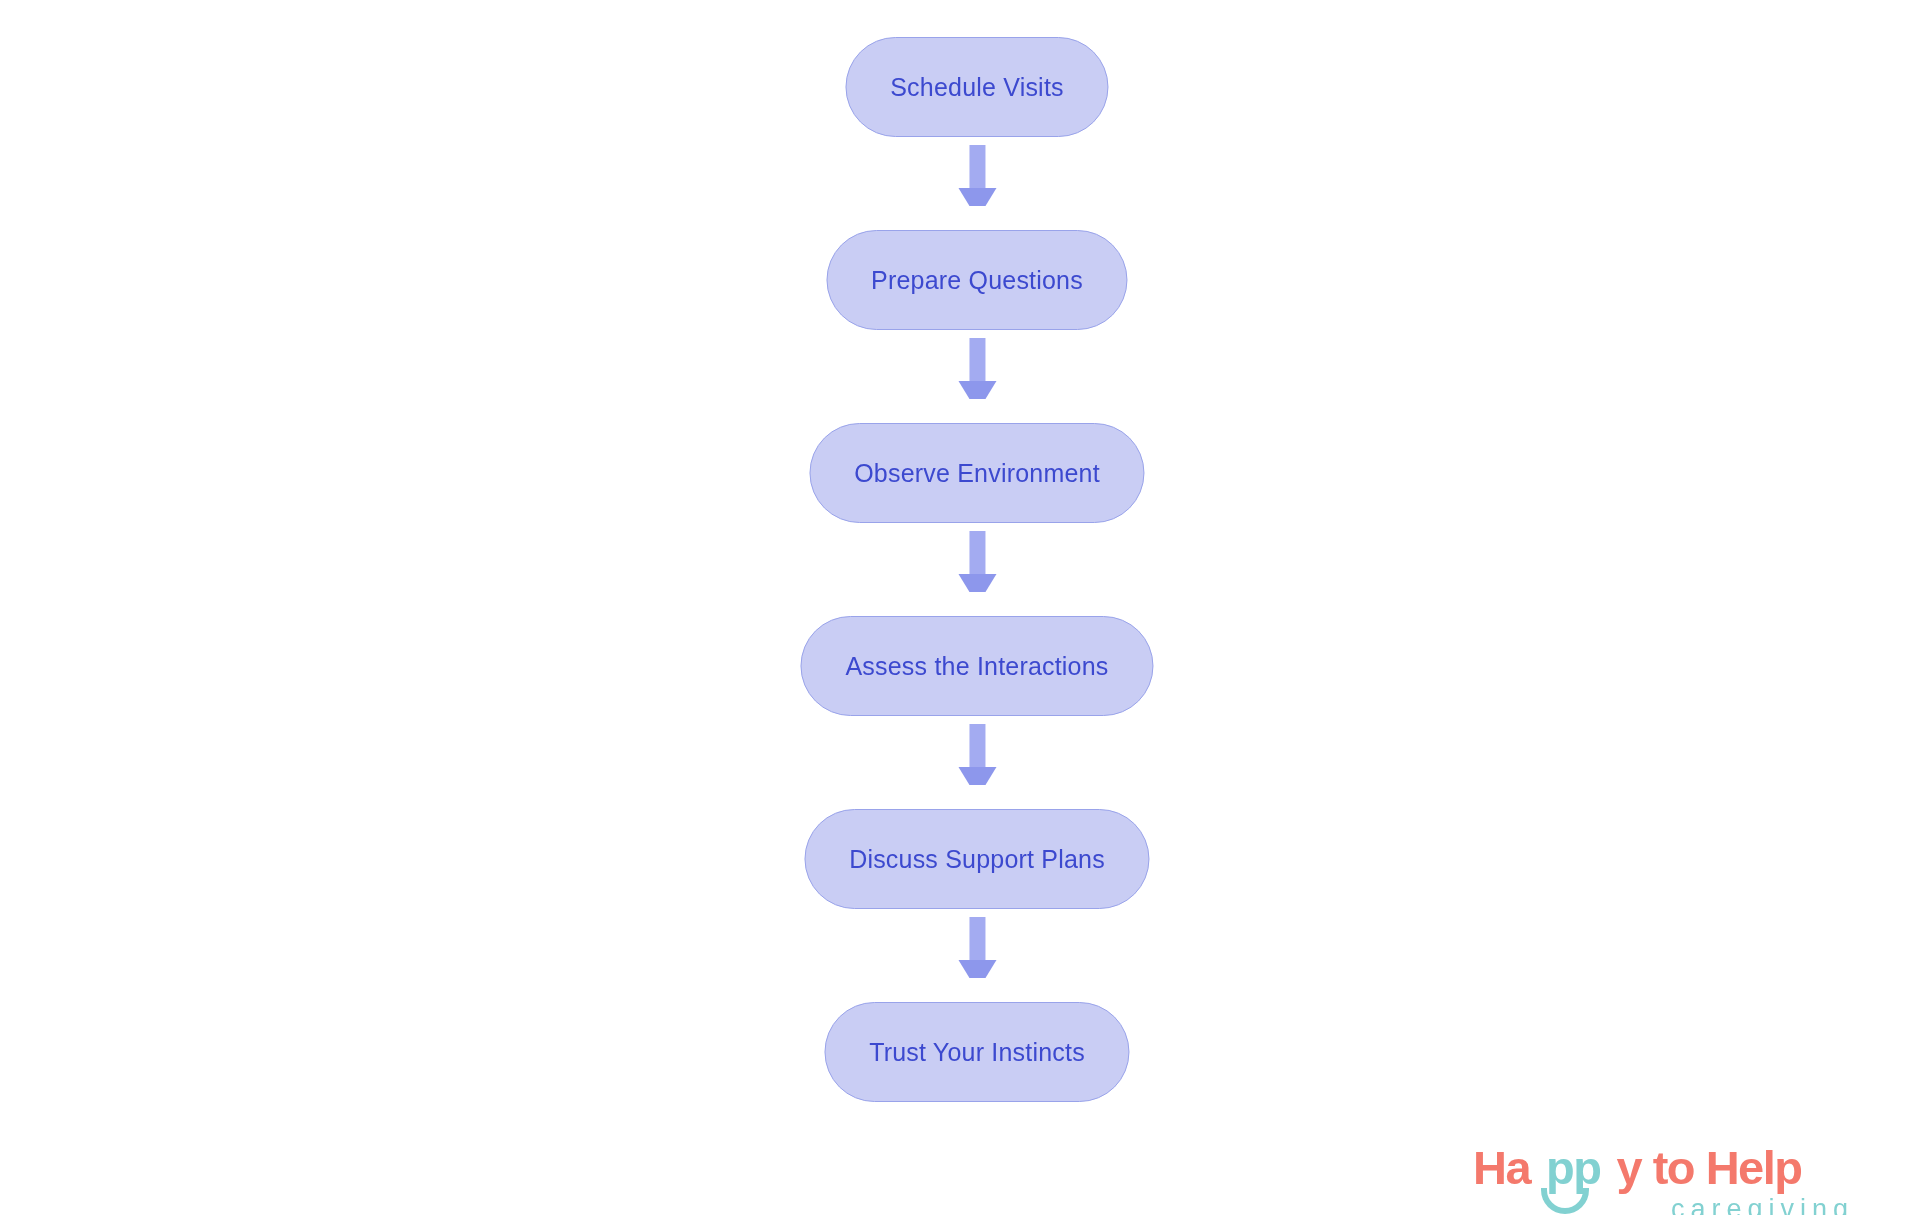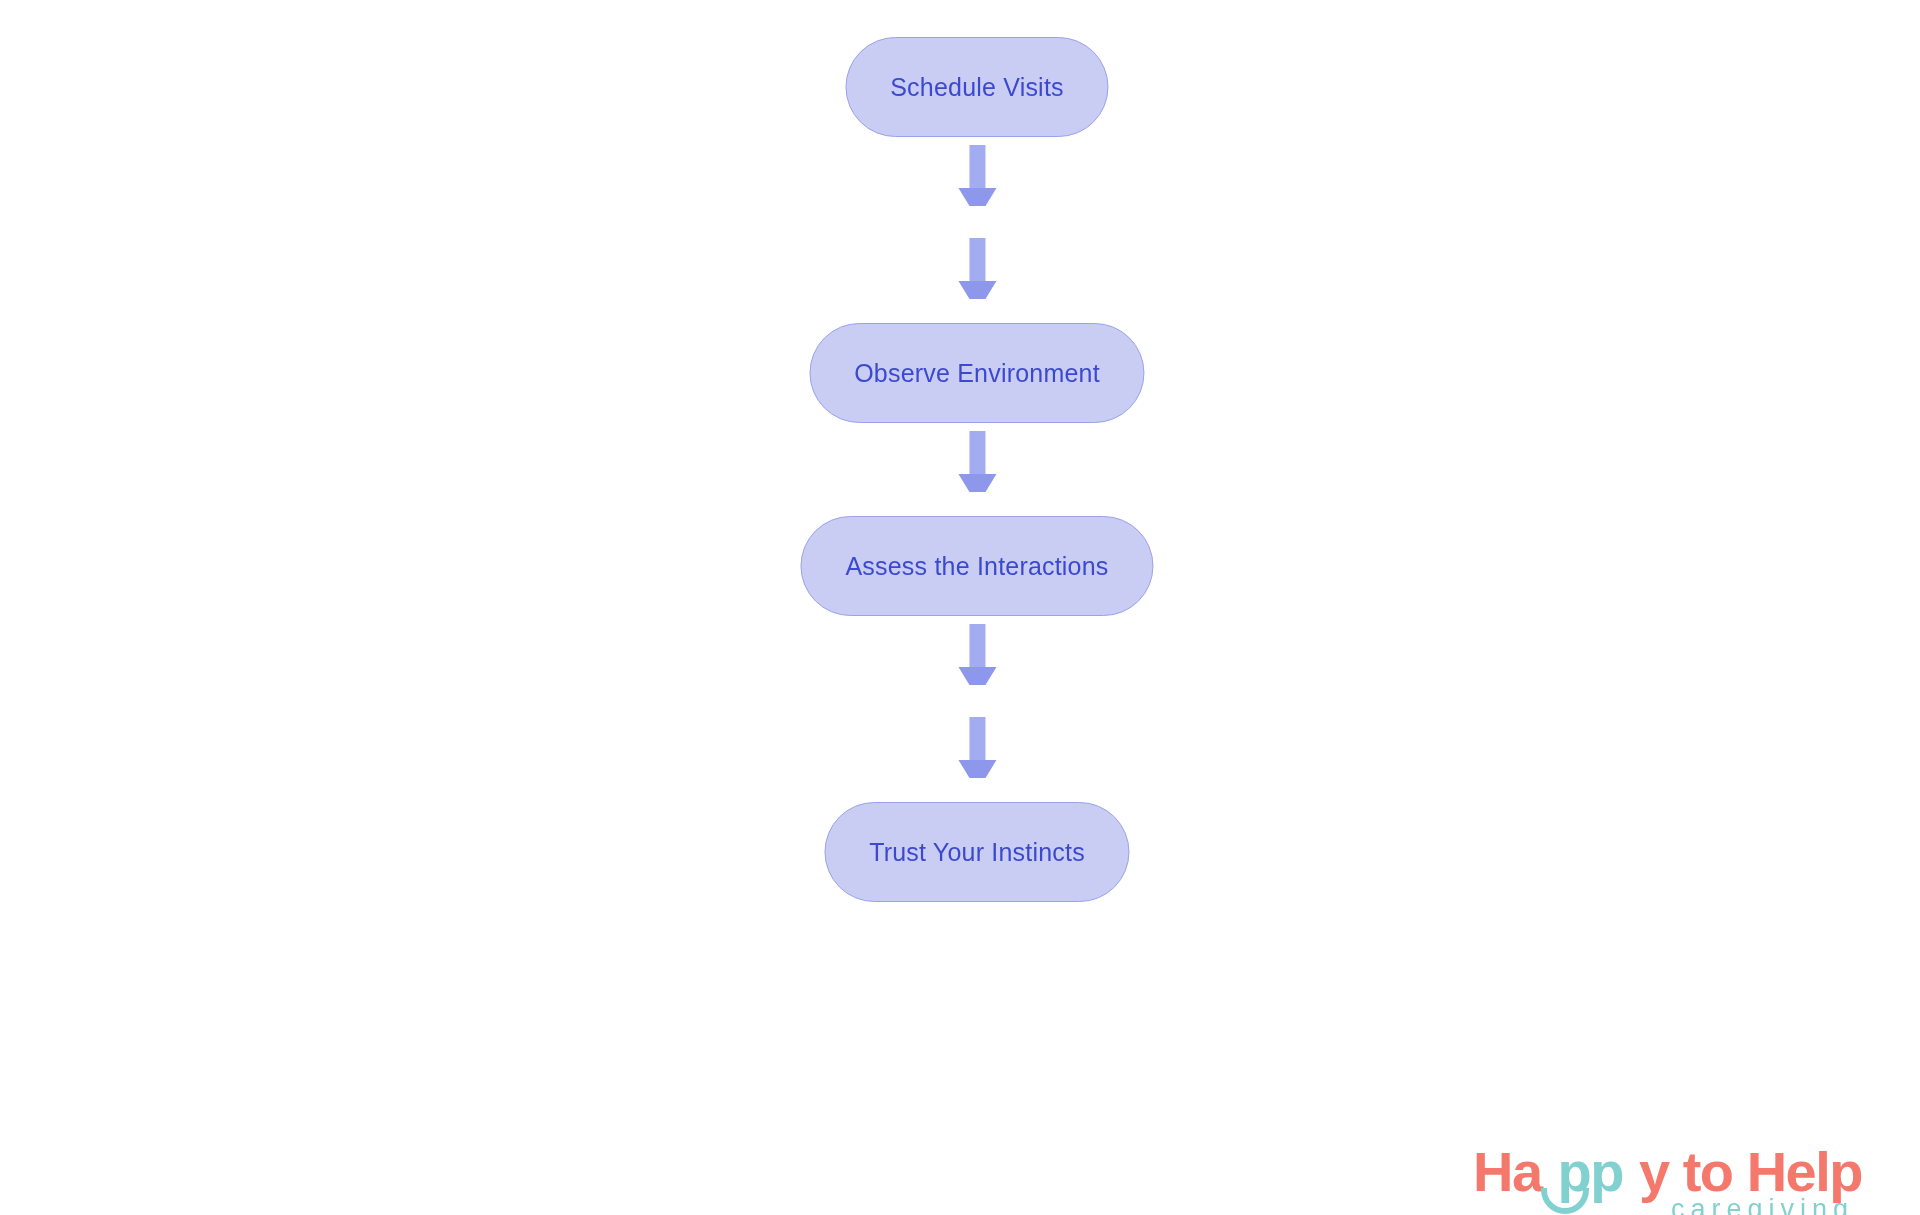--- a/index.html
+++ b/index.html
@@ -70,21 +70,21 @@
 
   
   .logo {
     position: absolute;
     left: 1433px;
     top: 1112px;
     width: 465px;
     height: 100px;
   }
   .logo-wordmark {
-    font-size: 56px;
+    font-size: 47px;
     font-weight: 700;
     letter-spacing: -1.5px;
     line-height: 1;
     white-space: nowrap;
   }
   .coral { color: var(--coral); }
   .teal  { color: var(--teal); }
   .smile {
     position: absolute;
     left: 92px;
@@ -115,20 +115,23 @@
 
     <div class="node">
       <span>Schedule Visits</span>
     </div>
 
     <div class="arrow">
       <div class="arrow-line"></div>
       <div class="arrow-head"></div>
     </div>
 
+    <div class="node">
+      <span>Prepare Questions</span>
+    </div>
 
     <div class="arrow">
       <div class="arrow-line"></div>
       <div class="arrow-head"></div>
     </div>
 
     <div class="node">
       <span>Observe Environment</span>
     </div>
 
@@ -139,20 +142,23 @@
 
     <div class="node">
       <span>Assess the Interactions</span>
     </div>
 
     <div class="arrow">
       <div class="arrow-line"></div>
       <div class="arrow-head"></div>
     </div>
 
+    <div class="node">
+      <span>Discuss Support Plans</span>
+    </div>
 
     <div class="arrow">
       <div class="arrow-line"></div>
       <div class="arrow-head"></div>
     </div>
 
     <div class="node">
       <span>Trust Your Instincts</span>
     </div>
 

